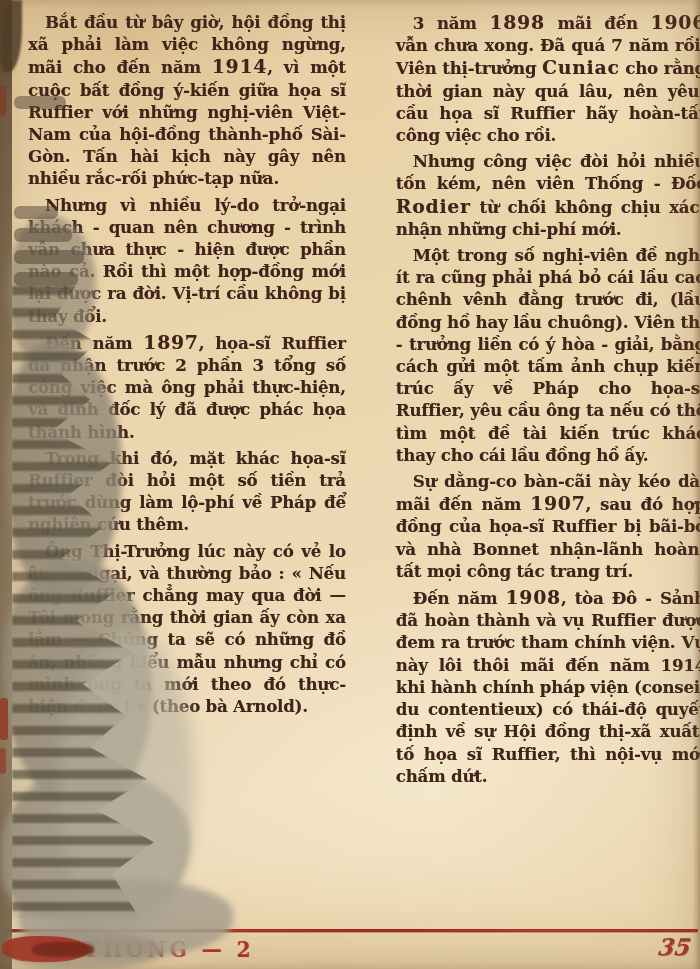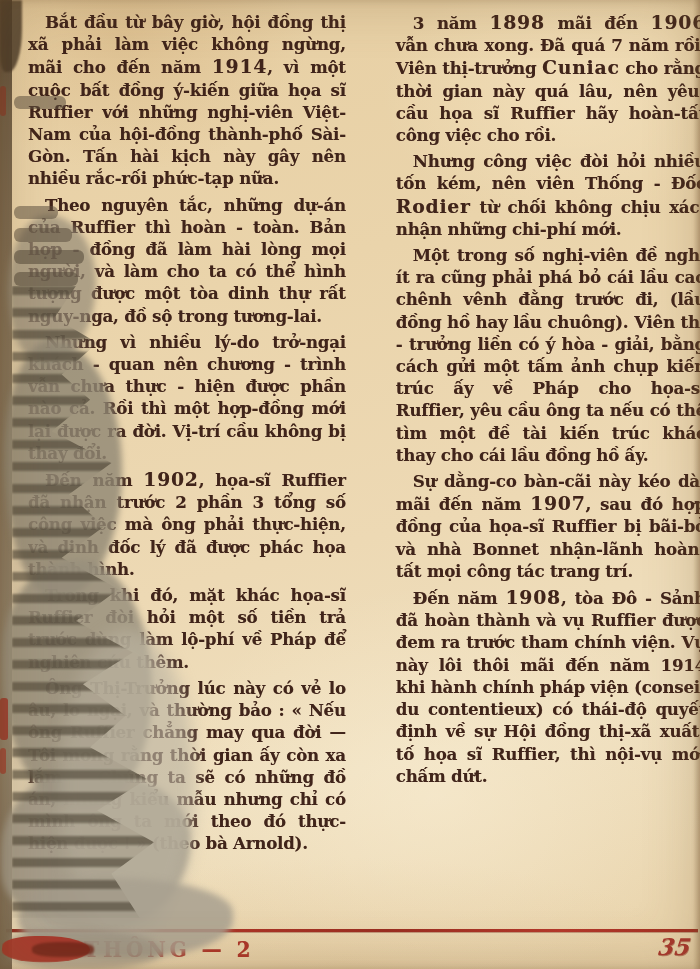--- a/index.html
+++ b/index.html
@@ -73,23 +73,22 @@
   .stamp-gray{left:10px;top:930px;width:152px;height:39px;background:rgba(150,142,126,.60);filter:blur(3px);border-radius:30% 60% 50% 40%;}
 </style>
 </head>
 <body>
 
 <div class="page">
 
   <div class="content">
     <div class="col col-left">
         <p>Bắt đầu từ bây giờ, hội đồng thị xã phải làm việc không ngừng, mãi cho đến năm <b>1914</b>, vì một cuộc bất đồng ý-kiến giữa họa sĩ Ruffier với những nghị-viên Việt-Nam của hội-đồng thành-phố Sài-Gòn. Tấn hài kịch này gây nên nhiều rắc-rối phức-tạp nữa.</p>
-        <p>Theo nguyên tắc, những dự-án của Ruffier thì hoàn - toàn. Bản hợp - đồng đã làm hài lòng mọi người, và làm cho ta có thể hình tượng được một tòa dinh thự rất nguy-nga, đồ sộ trong tương-lai.</p>
         <p>Nhưng vì nhiều lý-do trở-ngại khách - quan nên chương - trình vẫn chưa thực - hiện được phần nào cả. Rồi thì một hợp-đồng mới lại được ra đời. Vị-trí cầu không bị thay đổi.</p>
-        <p>Đến năm <b>1902</b>, họa-sĩ Ruffier đã nhận trước 2 phần 3 tổng số công việc mà ông phải thực-hiện, và dinh đốc lý đã được phác họa thành hình.</p>
+        <p>Đến năm <b>1897</b>, họa-sĩ Ruffier đã nhận trước 2 phần 3 tổng số công việc mà ông phải thực-hiện, và dinh đốc lý đã được phác họa thành hình.</p>
         <p>Trong khi đó, mặt khác họa-sĩ Ruffier đòi hỏi một số tiền trả trước dùng làm lộ-phí về Pháp để nghiên cứu thêm.</p>
         <p>Ông Thị-Trưởng lúc này có vẻ lo âu, lo ngại, và thường bảo : « Nếu ông Ruffier chẳng may qua đời — Tôi mong rằng thời gian ấy còn xa lắm — Chúng ta sẽ có những đồ án, những kiểu mẫu nhưng chỉ có mình ông ta mới theo đó thực-hiện được ! » (theo bà Arnold).</p>
       </div>
     <div class="col col-right">
         <p>3 năm <b>1898</b> mãi đến <b>1906</b> vẫn chưa xong. Đã quá 7 năm rồi. Viên thị-trưởng <b>Cuniac</b> cho rằng thời gian này quá lâu, nên yêu-cầu họa sĩ Ruffier hãy hoàn-tất công việc cho rồi.</p>
         <p>Nhưng công việc đòi hỏi nhiều tốn kém, nên viên Thống - Đốc <b>Rodier</b> từ chối không chịu xác-nhận những chi-phí mới.</p>
         <p>Một trong số nghị-viên đề nghị ít ra cũng phải phá bỏ cái lầu cao chênh vênh đằng trước đi, (lầu đồng hồ hay lầu chuông). Viên thị - trưởng liền có ý hòa - giải, bằng cách gửi một tấm ảnh chụp kiến trúc ấy về Pháp cho họa-sĩ Ruffier, yêu cầu ông ta nếu có thể tìm một đề tài kiến trúc khác thay cho cái lầu đồng hồ ấy.</p>
         <p>Sự dằng-co bàn-cãi này kéo dài mãi đến năm <b>1907</b>, sau đó hợp đồng của họa-sĩ Ruffier bị bãi-bỏ và nhà Bonnet nhận-lãnh hoàn-tất mọi công tác trang trí.</p>
         <p>Đến năm <b>1908</b>, tòa Đô - Sảnh đã hoàn thành và vụ Ruffier được đem ra trước tham chính viện. Vụ này lôi thôi mãi đến năm 1914 khi hành chính pháp viện (conseil du contentieux) có thái-độ quyết định về sự Hội đồng thị-xã xuất-tố họa sĩ Ruffier, thì nội-vụ mới chấm dứt.</p>
       </div>

